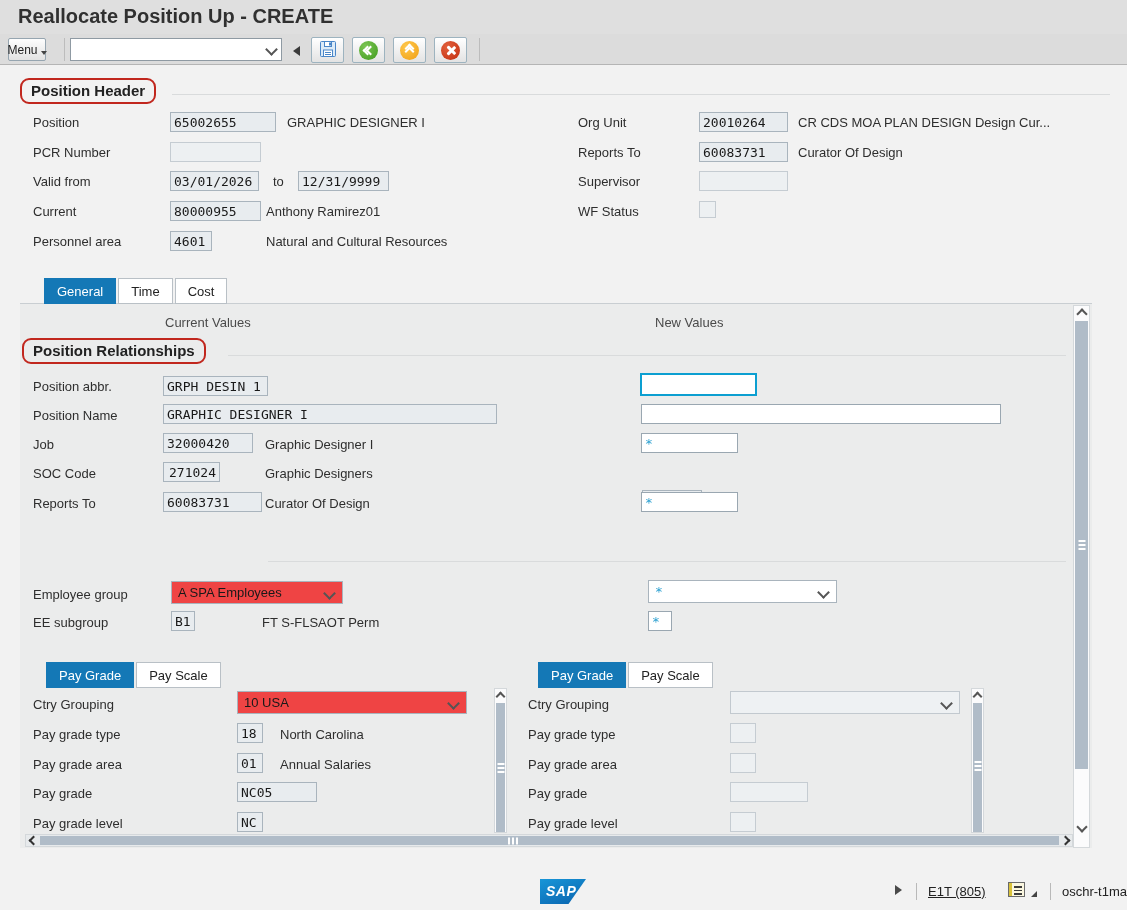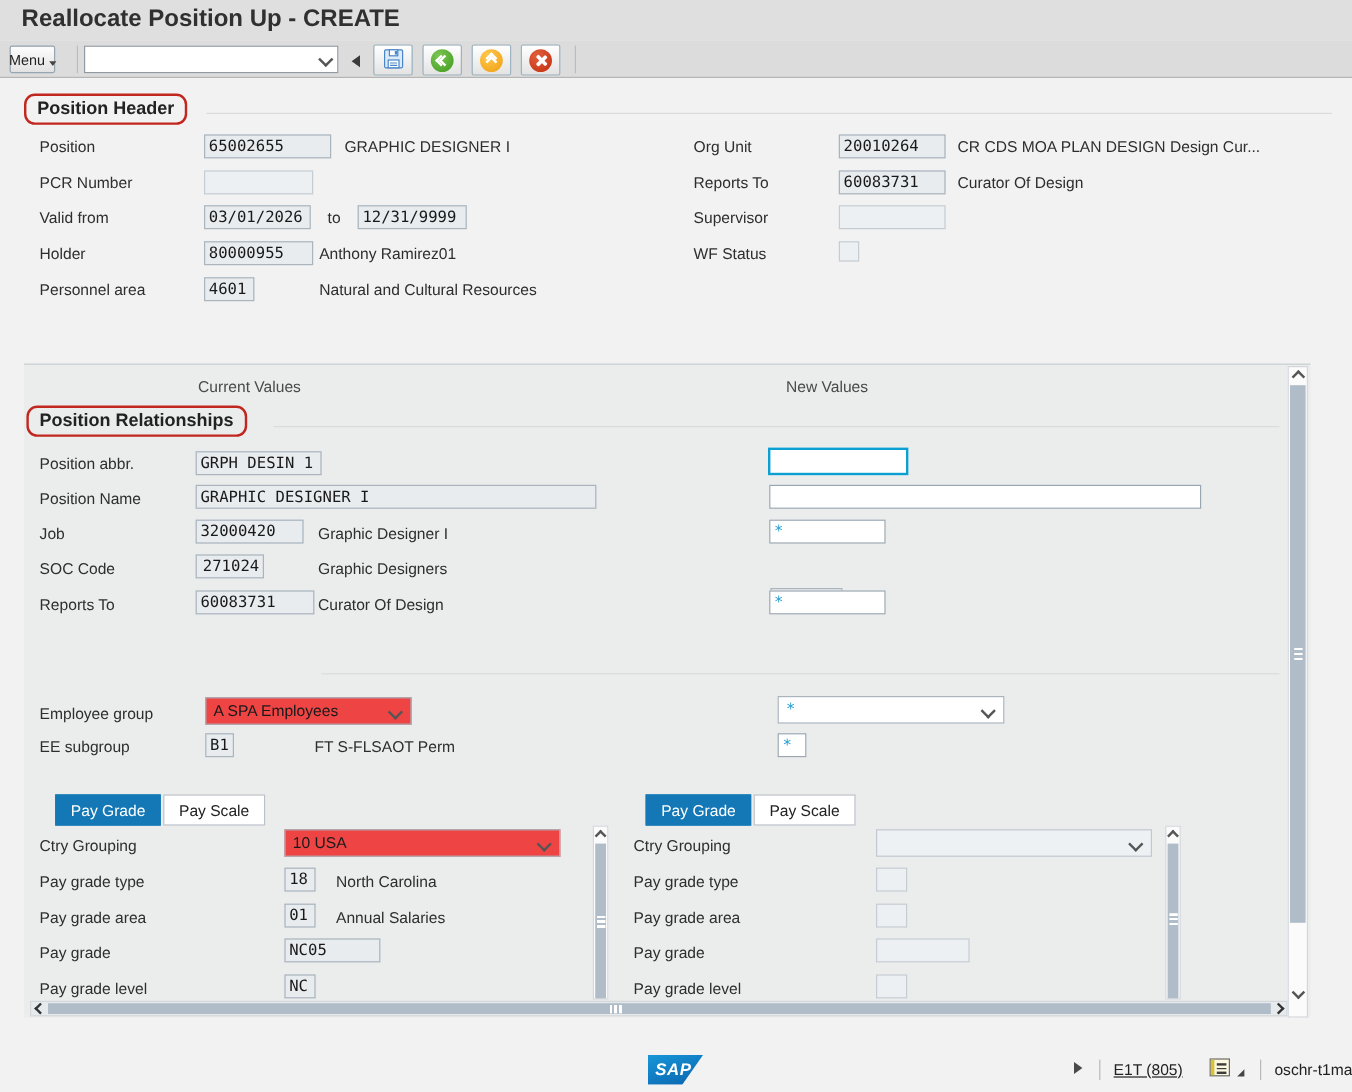--- a/index.html
+++ b/index.html
@@ -138,21 +138,21 @@
   <span class="desc" style="left:287px;top:115px;">GRAPHIC DESIGNER I</span>
 
   <span class="lbl" style="left:33px;top:145px;text-align:center;">PCR Number</span>
   <input class="fld dis" style="left: 170px; top: 142px; width: 91px;" readonly="" value="">
 
   <span class="lbl" style="left:33px;top:174px;">Valid from</span>
   <input class="fld" style="left: 170px; top: 171px; width: 89px;" readonly="" value="03/01/2026">
   <span class="lbl" style="left:273px;top:174px;">to</span>
   <input class="fld" style="left: 298px; top: 171px; width: 91px;" readonly="" value="12/31/9999">
 
-  <span class="lbl" style="left:33px;top:204px;">Holder</span>
+  <span class="lbl" style="left:33px;top:204px;">Current</span>
   <input class="fld" style="left: 170px; top: 201px; width: 91px;" readonly="" value="80000955">
   <span class="desc" style="left:266px;top:204px;">Anthony Ramirez01</span>
 
   <span class="lbl" style="left:33px;top:234px;">Personnel area</span>
   <input class="fld" style="left: 170px; top: 231px; width: 42px;" readonly="" value="4601">
   <span class="desc" style="left:266px;top:234px;">Natural and Cultural Resources</span>
 
   <span class="lbl" style="left:578px;top:115px;">Org Unit</span>
   <input class="fld" style="left: 699px; top: 112px; width: 89px;" readonly="" value="20010264">
   <span class="desc" style="left:798px;top:115px;">CR CDS MOA PLAN DESIGN Design Cur...</span>
@@ -160,20 +160,25 @@
   <span class="lbl" style="left:578px;top:145px;">Reports To</span>
   <input class="fld" style="left: 699px; top: 142px; width: 89px;" readonly="" value="60083731">
   <span class="desc" style="left:798px;top:145px;">Curator Of Design</span>
 
   <span class="lbl" style="left:578px;top:174px;">Supervisor</span>
   <input class="fld dis" style="left: 699px; top: 171px; width: 89px;" readonly="" value="">
 
   <span class="lbl" style="left:578px;top:204px;">WF Status</span>
   <input class="fld dis" style="left: 699px; top: 201px; width: 17px; height: 17px;" readonly="" value="">
 
+  <div class="tabs" style="left:44px;top:278px;">
+    <div class="tab active">General</div>
+    <div class="tab">Time</div>
+    <div class="tab">Cost</div>
+  </div>
 
   <div class="panel"></div>
 
   <span class="colhdr" style="left:165px;top:315px;">Current Values</span>
   <span class="colhdr" style="left:655px;top:315px;">New Values</span>
 
   <div class="secbox" style="left:22px;top:338px;">Position Relationships</div>
   <div class="hline" style="left:228px;top:355px;width:838px;"></div>
 
   <span class="lbl" style="left:33px;top:379px;">Position abbr.</span>

